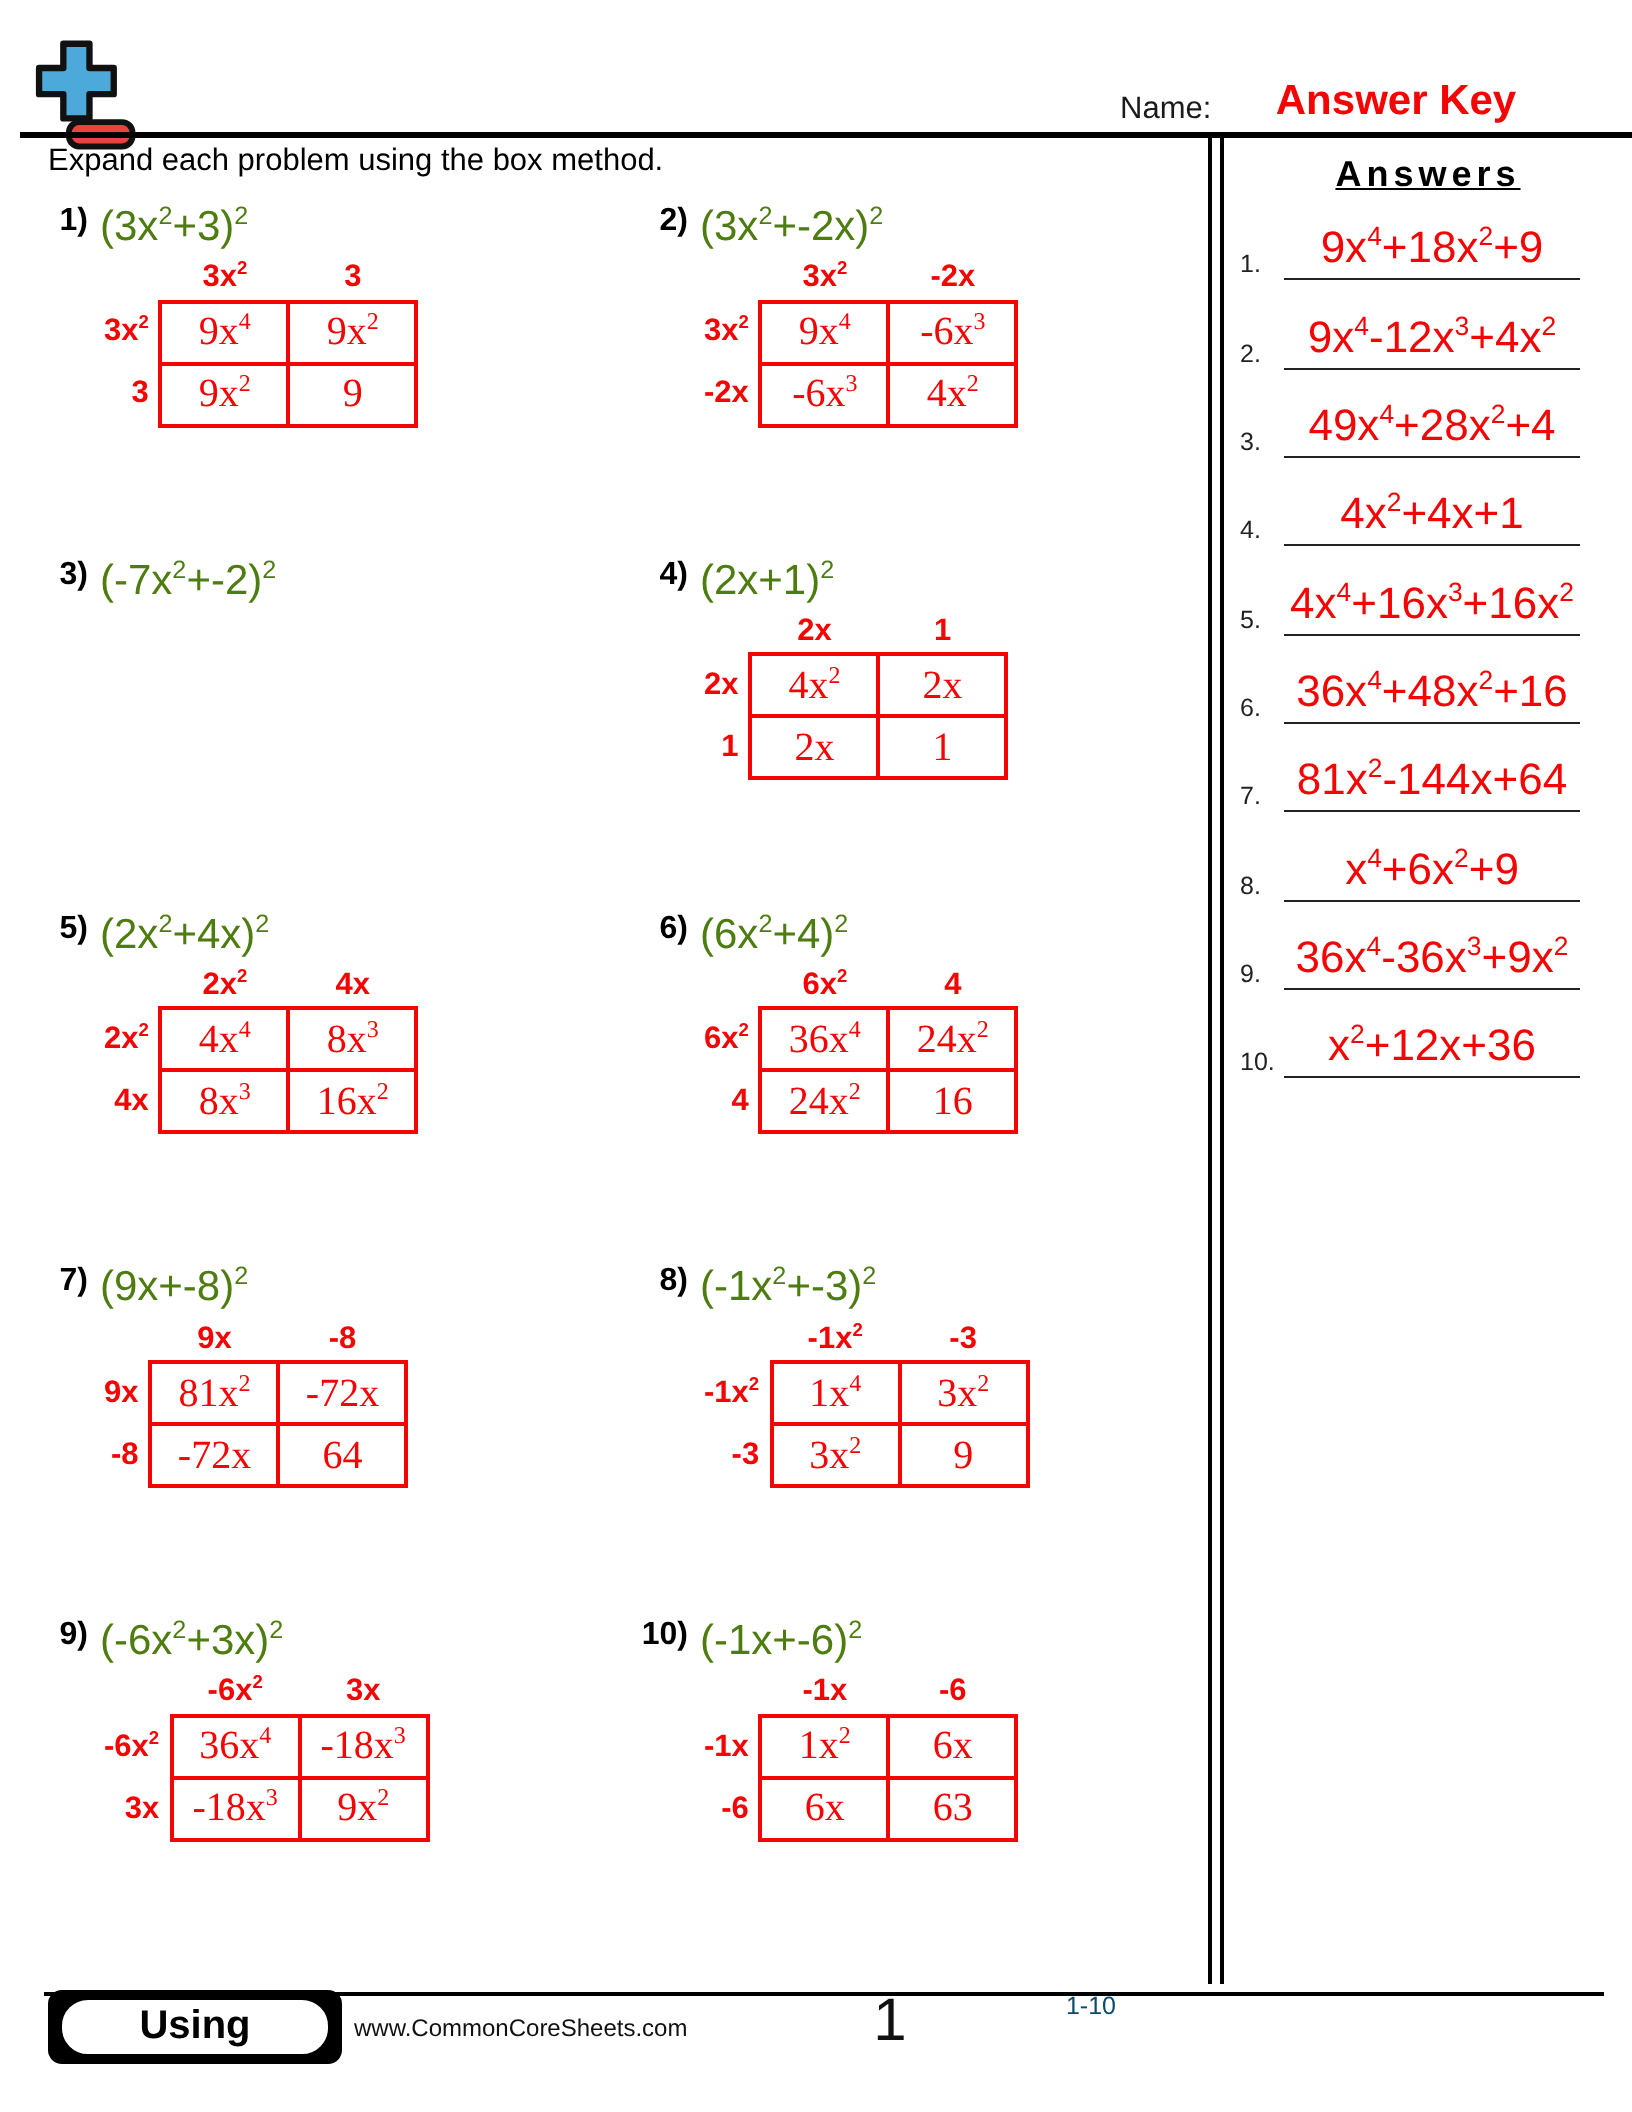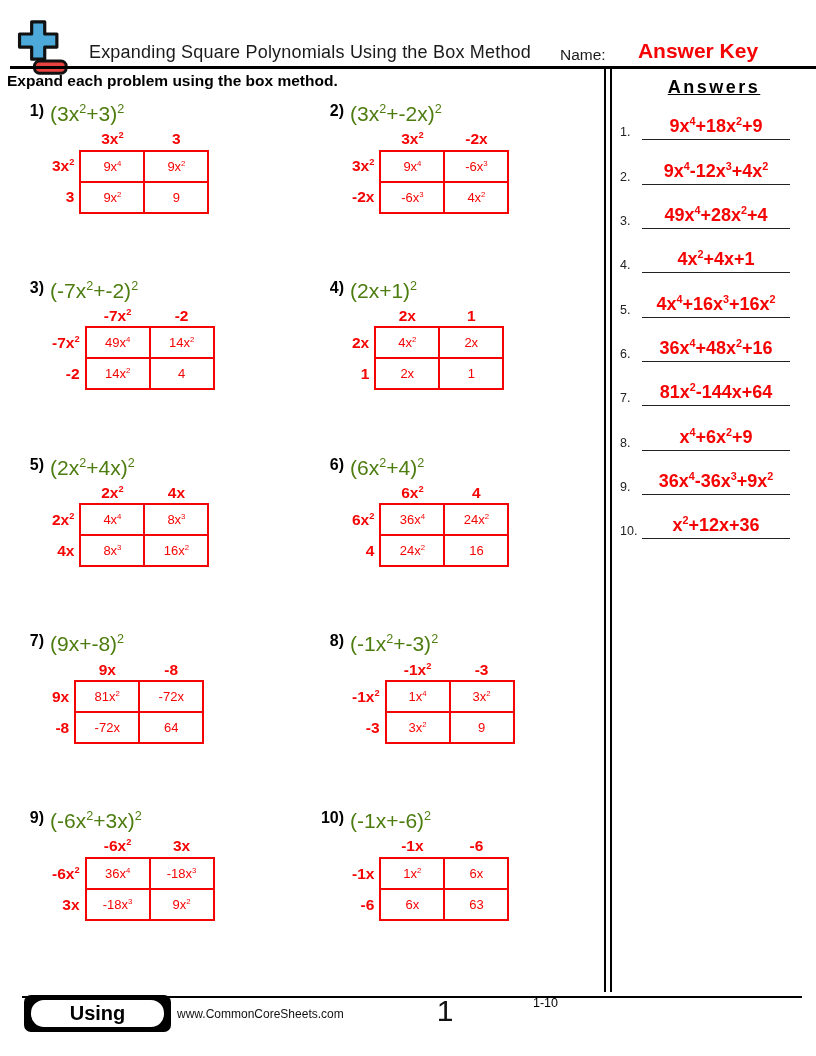--- a/index.html
+++ b/index.html
@@ -9,75 +9,74 @@
   sup { font-size:60%; line-height:0; vertical-align:super; }
 
   
   .logo { position:absolute; left:13px; top:19px; width:56px; height:58px; }
   .title { position:absolute; left:70px; top:42px; width:480px; text-align:center;
            font-size:18px; letter-spacing:0.2px; color:#1a1a1a; white-space:nowrap; }
   .name-label { position:absolute; left:560px; top:46px; font-size:15.5px; color:#1a1a1a; }
   .answer-key { position:absolute; left:623px; top:39px; width:150px; text-align:center;
                 font-size:21px; font-weight:bold; color:var(--accent); white-space:nowrap; }
   .top-rule { position:absolute; left:10px; top:66px; width:806px; border-top:3.2px solid #000; }
-  .instructions { position:absolute; left:7px; top:72px; font-size:15.5px; font-weight:bold; color:#000; }
+  .instructions { position:absolute; left:24px; top:72px; font-size:15.5px; font-weight:normal; color:#000; }
 
   
   .separator { position:absolute; left:604px; top:69px; height:923px; width:4px;
                border-left:2px solid #000; border-right:2px solid #000; }
 
   
   .problems { position:absolute; left:14px; top:101px; width:586px;
               display:grid; grid-template-columns:300px 286px; grid-auto-rows:176.8px; }
   .prob { display:flex; gap:6px; align-items:flex-start; }
   .p-num { font-weight:bold; font-size:16px; min-width:30px; text-align:right; color:#000; line-height:1.2; }
   .p-expr { font-size:21px; color:#4d7c0f; line-height:1.2; margin-bottom:5px; white-space:nowrap; }
   table.box { border-collapse:collapse; margin-left:0; }
   table.box td { line-height:1; }
   .corner { border:none; }
   .ch { color:var(--accent); font-weight:bold; font-size:15.5px; text-align:center; padding:0 4px 3px; border:none; }
   .rh { color:var(--accent); font-weight:bold; font-size:15.5px; text-align:right; padding:0 5px 0 2px; border:none; white-space:nowrap; }
-  .cell { border:2.2px solid var(--accent); color:var(--accent); font-size:13px;
-          text-align:center; min-width:48px; height:29px; padding:0 7px; white-space:nowrap; }
+  .cell { border:2.2px solid var(--accent); color:var(--accent); font-size:20px;
+          text-align:center; min-width:48px; height:29px; padding:0 7px; white-space:nowrap;font-family:Liberation Serif, serif; }
 
   
   .answers { position:absolute; left:612px; top:69px; width:204px; }
   .answers-title { margin-top:8px; text-align:center; font-size:18px; font-weight:bold;
                    letter-spacing:2.5px; text-decoration:underline; color:#000; }
   .ans-list { position:absolute; left:0; top:27px; width:204px; }
   .ans-item { display:flex; align-items:flex-end; height:44.35px; padding:0 26px 0 8px; }
   .ans-num { font-size:12.5px; width:22px; color:#222; padding-bottom:1px; }
   .ans-line { flex:1; border-bottom:1.6px solid #222; text-align:center;
-              font-weight:bold; color:var(--accent); font-size:18px; padding-bottom:2px; white-space:nowrap; }
+              font-weight:normal; color:var(--accent); font-size:22px; padding-bottom:2px; white-space:nowrap; }
 
   
   .footer-rule { position:absolute; left:22px; top:996px; width:780px; border-top:2.3px solid #000; }
   .badge { position:absolute; left:24px; top:995px; width:147px; height:37px; background:#000; border-radius:7px; }
   .badge-pill { position:absolute; left:5px; right:5px; top:3px; bottom:3px; background:#fff;
                 border:2.5px solid #000; border-radius:15px; display:flex; align-items:center;
                 justify-content:center; font-weight:bold; font-size:20px; color:#000; }
   .website { position:absolute; left:177px; top:1007px; font-size:12px; color:#111; }
   .page-num { position:absolute; left:400px; top:994px; width:90px; text-align:center;
               font-size:30px; font-weight:400; color:#111; }
-  .grade-label { position:absolute; left:508px; top:996px; width:50px; text-align:right; font-size:12.5px; color:#000000; }
+  .grade-label { position:absolute; left:508px; top:996px; width:50px; text-align:right; font-size:12.5px; color:#0c4a6e; }
   table.grades { position:absolute; left:563px; top:992px; border-collapse:collapse; }
   table.grades td { border:1.6px solid #222; width:25px; height:19px; text-align:center;
                     font-size:12.5px; color:#111; padding:0; }
   table.grades td.hl { background:var(--grade-hl); }
 </style>
 </head>
 <body>
 
 <div class="page">
 
   <svg class="logo" viewBox="0 0 60 62">
     <path d="M20 3 h14 v13 h13 v14 h-13 v13 h-14 v-13 H7 V16 h13 z" fill="var(--logo-blue)" stroke="#111" stroke-width="3.4" stroke-linejoin="round"></path>
     <rect x="23" y="45" width="34" height="13" rx="5.5" fill="var(--logo-red)" stroke="#111" stroke-width="3.2"></rect>
   </svg>
-  <div class="title">Expanding Square Polynomials Using the Box Method</div>
   <div class="name-label">Name:</div>
   <div class="answer-key">Answer Key</div>
   <div class="top-rule"></div>
   <div class="instructions">Expand each problem using the box method.</div>
 
   <div class="separator"></div>
 
   <div class="problems">
   <div class="prob">
     <div class="p-num">1)</div>
@@ -128,39 +127,20 @@
               </tr>
       </tbody>
           </table>
     </div>
   </div>
 
   <div class="prob">
     <div class="p-num">3)</div>
     <div class="p-body">
       <div class="p-expr">(-7x<sup>2</sup>+-2)<sup>2</sup></div>
-      <table class="box">
-            <tbody>
-        <tr>
-                <td class="corner"></td>
-            <td class="ch">-7x<sup>2</sup></td>
-            <td class="ch">-2</td>
-              </tr>
-        <tr>
-                <td class="rh">-7x<sup>2</sup></td>
-            <td class="cell">49x<sup>4</sup></td>
-            <td class="cell">14x<sup>2</sup></td>
-              </tr>
-        <tr>
-                <td class="rh">-2</td>
-            <td class="cell">14x<sup>2</sup></td>
-            <td class="cell">4</td>
-              </tr>
-      </tbody>
-          </table>
     </div>
   </div>
 
   <div class="prob">
     <div class="p-num">4)</div>
     <div class="p-body">
       <div class="p-expr">(2x+1)<sup>2</sup></div>
       <table class="box">
             <tbody>
         <tr>

